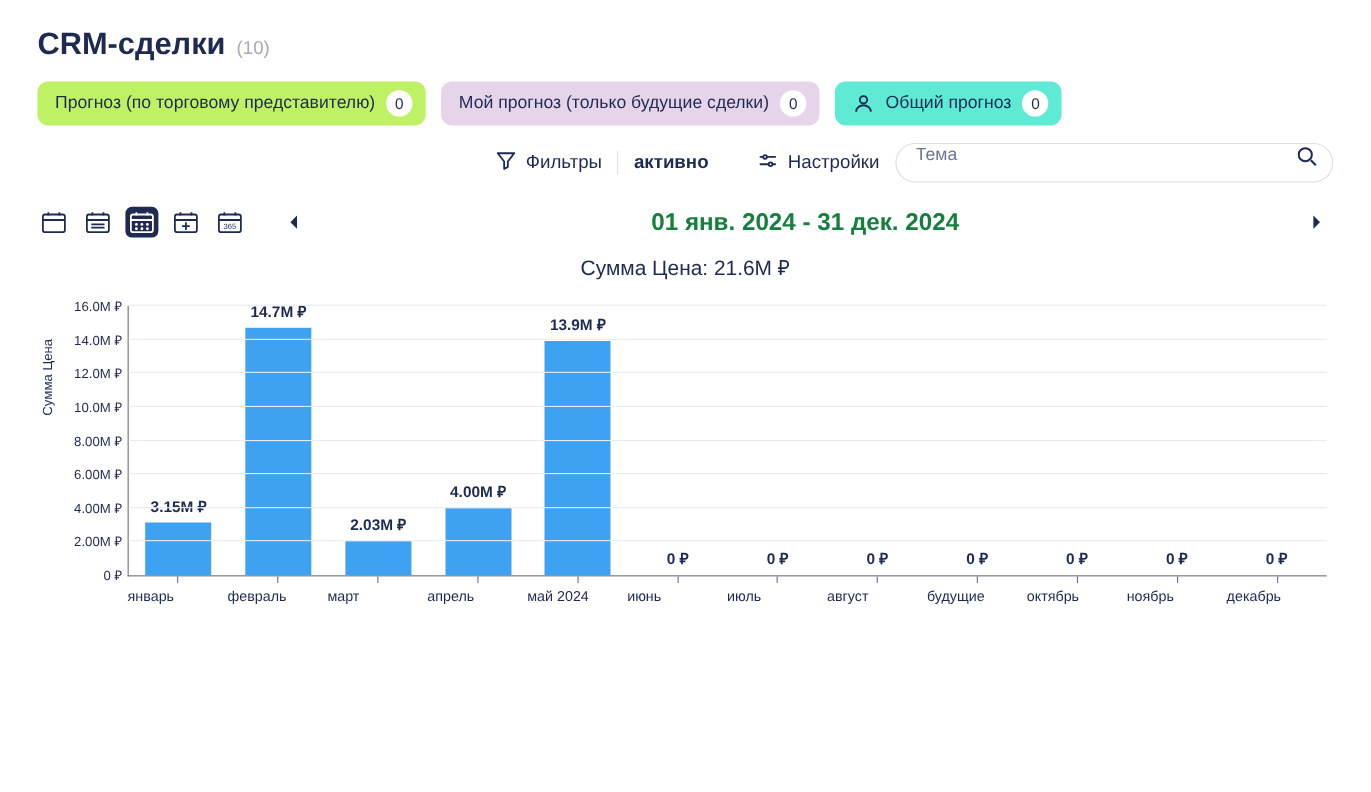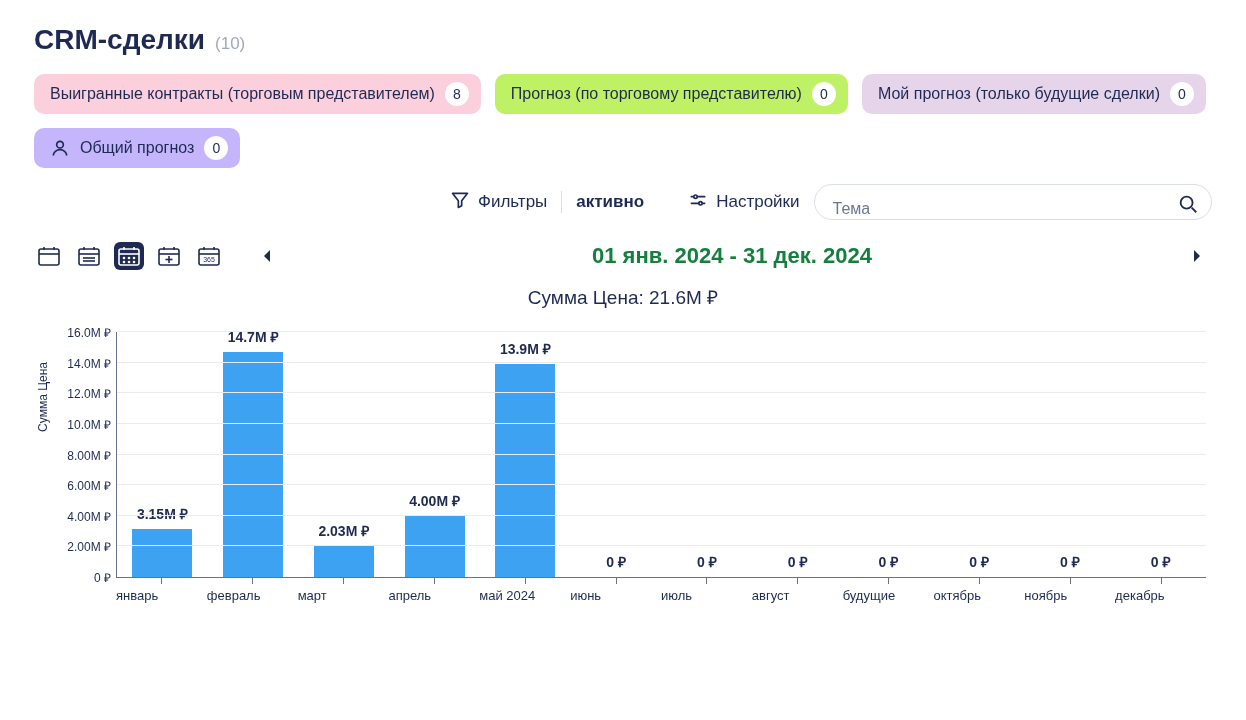--- a/index.html
+++ b/index.html
@@ -23,21 +23,21 @@
     display: flex; align-items: center; gap: 10px;
     height: 40px; padding: 0 12px 0 16px;
     border-radius: 10px;
     font-size: 16px; color: #1e2a52;
     cursor: pointer;
     white-space: nowrap;
   }
   .tab-pink   { background: #fccfdd; }
   .tab-blue   { background: #bef264; }
   .tab-lilac  { background: #e6d4ea; }
-  .tab-red    { background: #c4b5fd; }
+  .tab-red    { background: #5eead4; }
   .tab .badge {
     min-width: 24px; height: 24px; padding: 0 6px;
     border-radius: 12px;
     background: #ffffff;
     display: flex; align-items: center; justify-content: center;
     font-size: 14px; color: #1e2a52;
   }
   .tab .person-icon svg { width: 20px; height: 20px; display:block; }
 
   
@@ -47,21 +47,21 @@
     font-size: 17px; color: #1e2a52; cursor: pointer;
   }
   .tool svg { width: 20px; height: 20px; }
   .divider { width:1px; height: 22px; background:#d9dee9; }
   .bold { font-weight: 600; }
   .search-box {
     flex: 1;
     height: 36px;
     border: 1px solid #d9dee9;
     border-radius: 18px;
-    display: flex; align-items: flex-end;
+    display: flex; align-items: flex-start;
     padding: 0 12px 0 16px;
     gap: 10px;
   }
   .search-box input {
     flex: 1; border: none; outline: none; font-size: 16px; color:#1e2a52;
     background: transparent;
   }
   .search-box input::placeholder { color:#6c7690; }
   .search-box svg { width: 22px; height: 22px; }
 
@@ -141,24 +141,20 @@
 <body>
 
 <div class="page">
 
   <div class="title-row">
     <span class="page-title">CRM-сделки</span>
     <span class="page-count">(10)</span>
   </div>
 
   <div class="tabs">
-    <div class="tab tab-pink">
-      <span>Выигранные контракты (торговым представителем)</span>
-      <span class="badge">8</span>
-    </div>
     <div class="tab tab-blue">
       <span>Прогноз (по торговому представителю)</span>
       <span class="badge">0</span>
     </div>
     <div class="tab tab-lilac">
       <span>Мой прогноз (только будущие сделки)</span>
       <span class="badge">0</span>
     </div>
     <div class="tab tab-red">
       <span class="person-icon">

